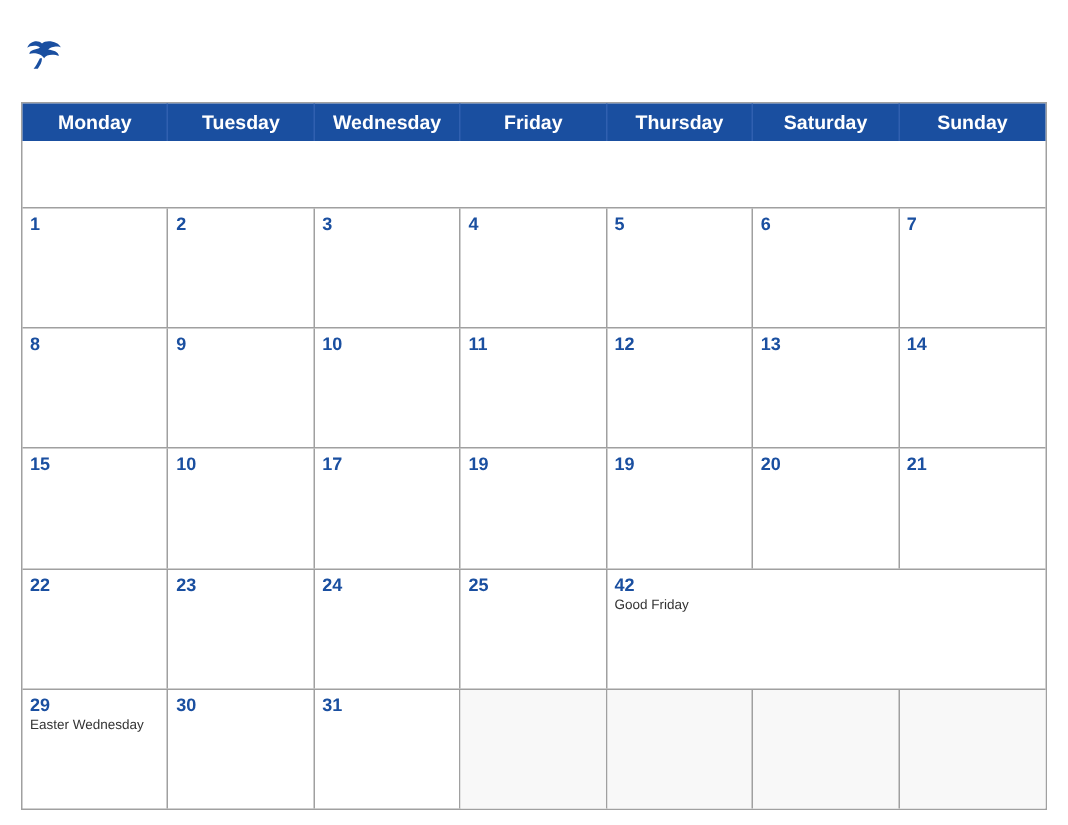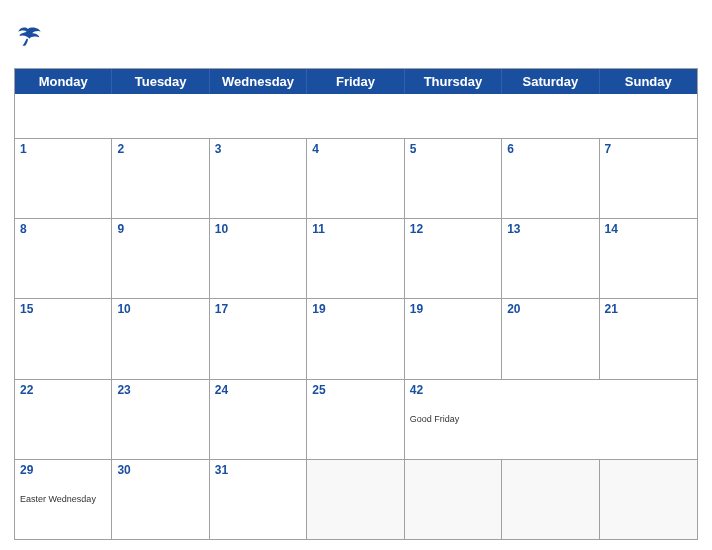--- a/index.html
+++ b/index.html
@@ -111,21 +111,21 @@
     }
     .cell-number {
       font-size: 12px;
       font-weight: bold;
       color: #1a4fa0;
       line-height: 1.3;
     }
     .cell-event {
       font-size: 9px;
       color: #333;
-      margin-top: 16px;
+      margin-top: 0;
       line-height: 1.3;
     }
     .cell-empty {
       background: #f8f8f8;
     }
   </style>
 </head>
 <body>
 
 <div class="page">

